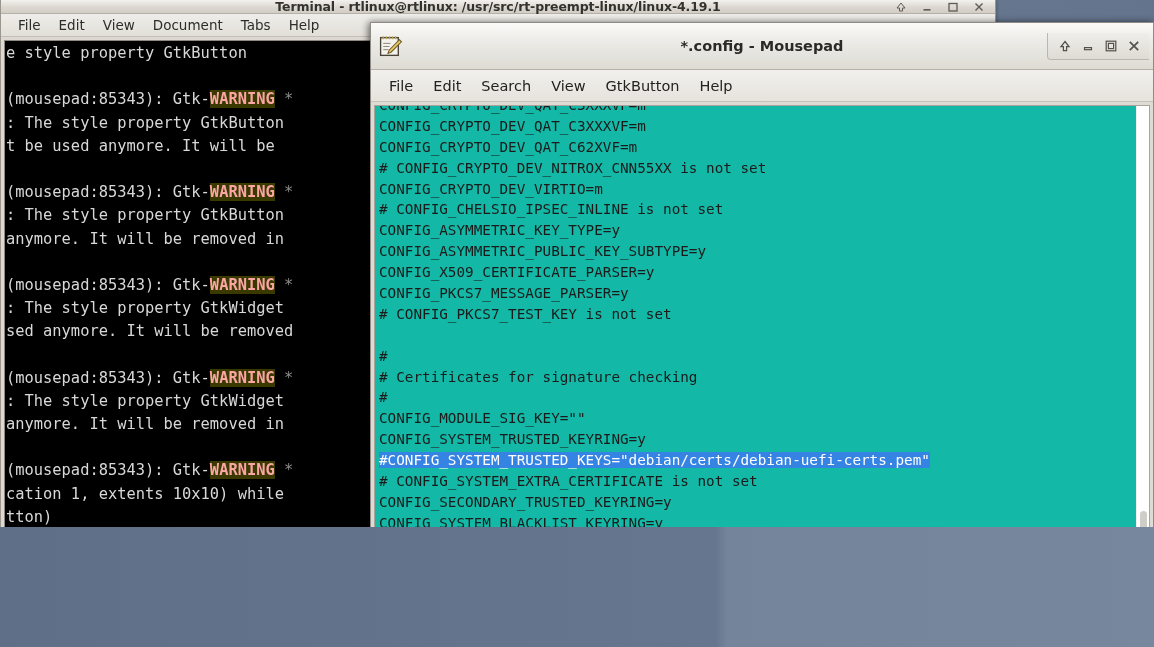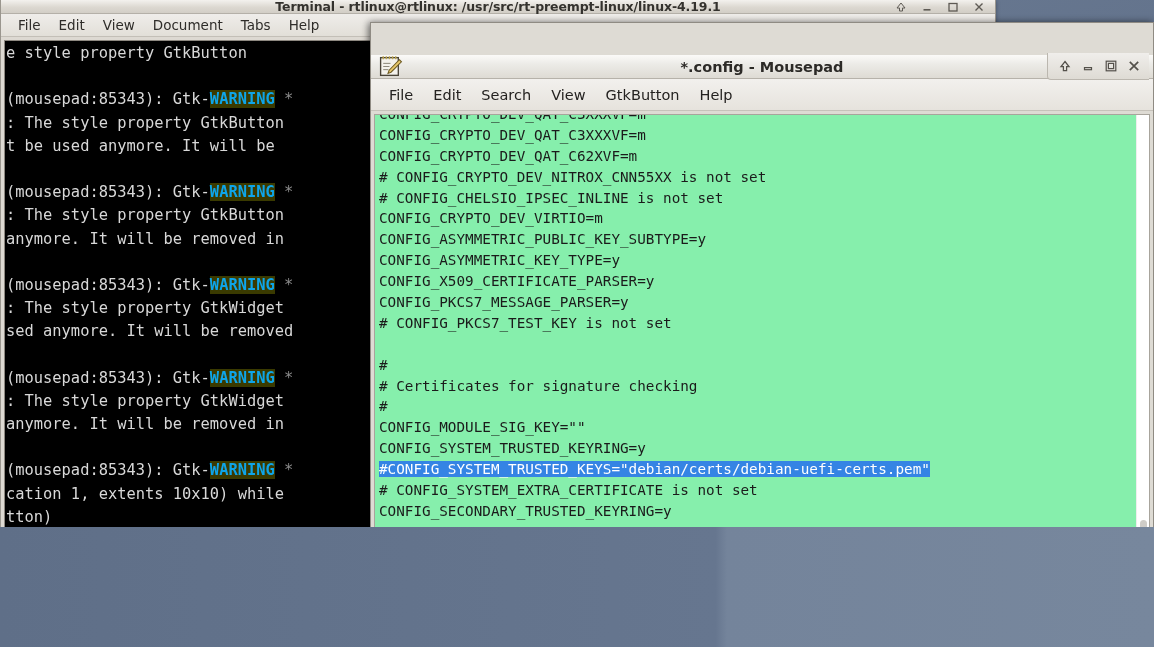--- a/index.html
+++ b/index.html
@@ -79,42 +79,41 @@
   }
   .tline {
     font-family: "DejaVu Sans Mono", monospace;
     font-size: 15.4px;
     line-height: 23.2px;
     color: #d8d8d8;
     white-space: pre;
     height: 23.2px;
   }
   .tline.blank { color: transparent; }
-  .warn { color: #0ea5e9; font-weight: bold; background: #3a3a00; }
+  .warn { color: #fca5a5; font-weight: bold; background: #3a3a00; }
   .caret {
     display: inline-block; width: 9px; height: 17px;
     border: 1px solid #d0d0d0; vertical-align: -3px;
   }
 
   
   #mousepad-window {
     position: absolute; left: 370px; top: 22px;
     width: 784px; height: 625px;
     background: #dedbd4;
     border: 1px solid #8f8b83;
     box-shadow: -2px 0 7px rgba(0,0,0,.38), 0 2px 7px rgba(0,0,0,.30);
     display: flex; flex-direction: column;
   }
   #mp-titlebar {
-    height: 24px;
+    height: 47px;
     background: linear-gradient(180deg, #fbfaf8 0%, #ecebe7 40%, #dedbd4 100%);
     border-bottom: 1px solid #b6b2aa;
     display: flex; align-items: center; position: relative;
     padding: 0 4px 0 5px;
-    margin-top: 32px;
   }
   #mp-icon { width: 28px; height: 28px; flex: 0 0 28px; display: flex; align-items: center; justify-content: center; }
   #mp-title {
     position: absolute; left: 0; right: 0; text-align: center;
     font-size: 14.5px; font-weight: bold; color: #2c2a27;
     pointer-events: none;
   }
   #mp-wc {
     margin-left: auto; display: flex; align-items: center; gap: 7px;
     background: linear-gradient(180deg,#f0eeeb,#dedbd4);
@@ -132,21 +131,21 @@
     display: flex; align-items: center; padding-left: 8px;
   }
   #mp-menubar .mi {
     font-size: 14.5px; color: #242220; padding: 4px 10px; cursor: default;
   }
 
   #mp-editor-wrap {
     flex: 1; background: #dedbd4; padding: 3px 3px 2px 3px; display: flex; min-height: 0;
   }
   #mp-editor {
-    flex: 1; background: #86efac; border: 1px solid #a8a49c;
+    flex: 1; background: #14b8a6; border: 1px solid #a8a49c;
     position: relative; overflow: hidden; display: flex;
   }
   #mp-text {
     flex: 1;
     padding: 2px 0 0 4px;
     overflow: hidden;
   }
   .cline {
     font-family: "DejaVu Sans Mono", monospace;
     font-size: 14.3px;
@@ -333,24 +332,24 @@
       <span class="mi">Help</span>
     </div>
 
     <div id="mp-editor-wrap">
       <div id="mp-editor">
         <div id="mp-text">
             <div class="cline clipped-top">CONFIG_CRYPTO_DEV_QAT_C3XXXVF=m</div>
             <div class="cline">CONFIG_CRYPTO_DEV_QAT_C3XXXVF=m</div>
             <div class="cline">CONFIG_CRYPTO_DEV_QAT_C62XVF=m</div>
             <div class="cline"># CONFIG_CRYPTO_DEV_NITROX_CNN55XX is not set</div>
+            <div class="cline">CONFIG_CRYPTO_DEV_VIRTIO=m</div>
             <div class="cline"># CONFIG_CHELSIO_IPSEC_INLINE is not set</div>
-            <div class="cline">CONFIG_CRYPTO_DEV_VIRTIO=m</div>
+            <div class="cline">CONFIG_ASYMMETRIC_KEY_TYPE=y</div>
             <div class="cline">CONFIG_ASYMMETRIC_PUBLIC_KEY_SUBTYPE=y</div>
-            <div class="cline">CONFIG_ASYMMETRIC_KEY_TYPE=y</div>
             <div class="cline">CONFIG_X509_CERTIFICATE_PARSER=y</div>
             <div class="cline">CONFIG_PKCS7_MESSAGE_PARSER=y</div>
             <div class="cline"># CONFIG_PKCS7_TEST_KEY is not set</div>
             <div class="cline"> </div>
             <div class="cline">#</div>
             <div class="cline"># Certificates for signature checking</div>
             <div class="cline">#</div>
             <div class="cline">CONFIG_MODULE_SIG_KEY=""</div>
             <div class="cline">CONFIG_SYSTEM_TRUSTED_KEYRING=y</div>
             <div class="cline"><span class="sel">#CONFIG_SYSTEM_TRUSTED_KEYS="debian/certs/debian-uefi-certs.pem"</span></div>

